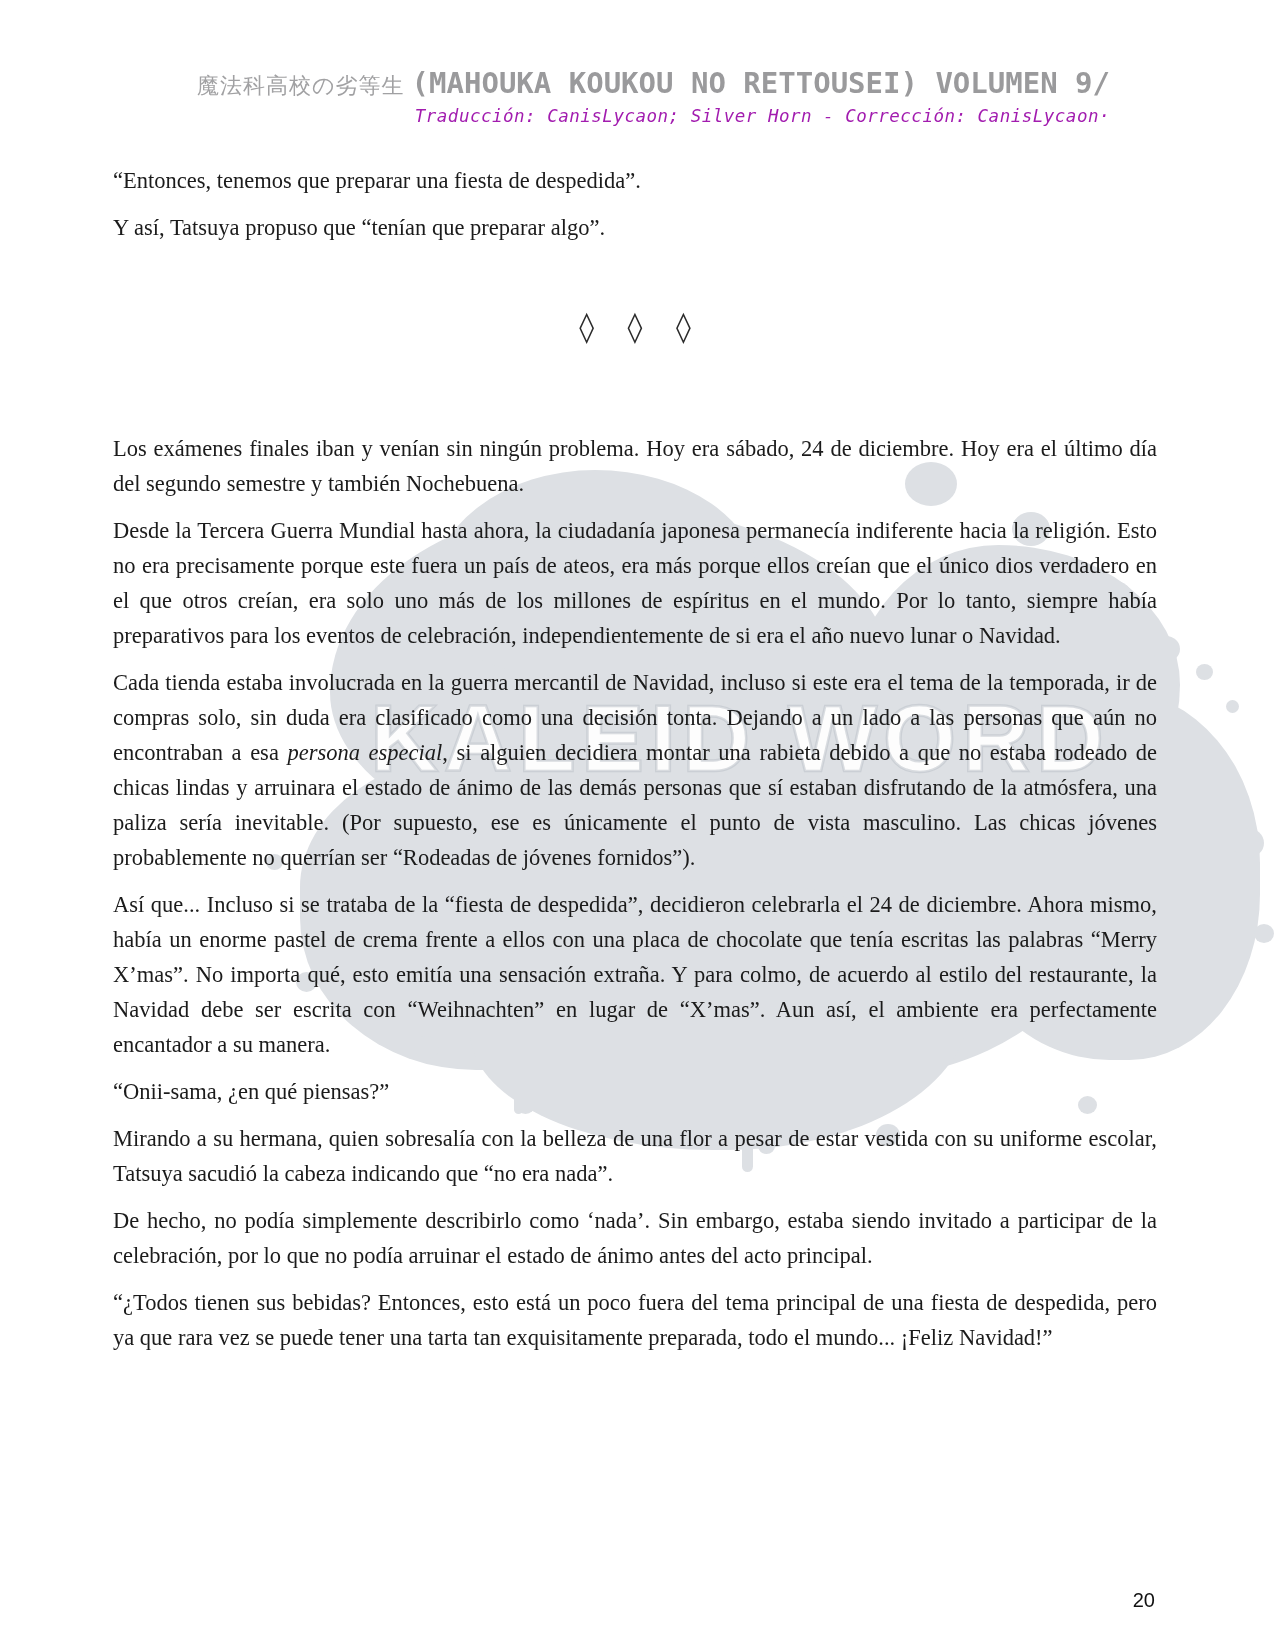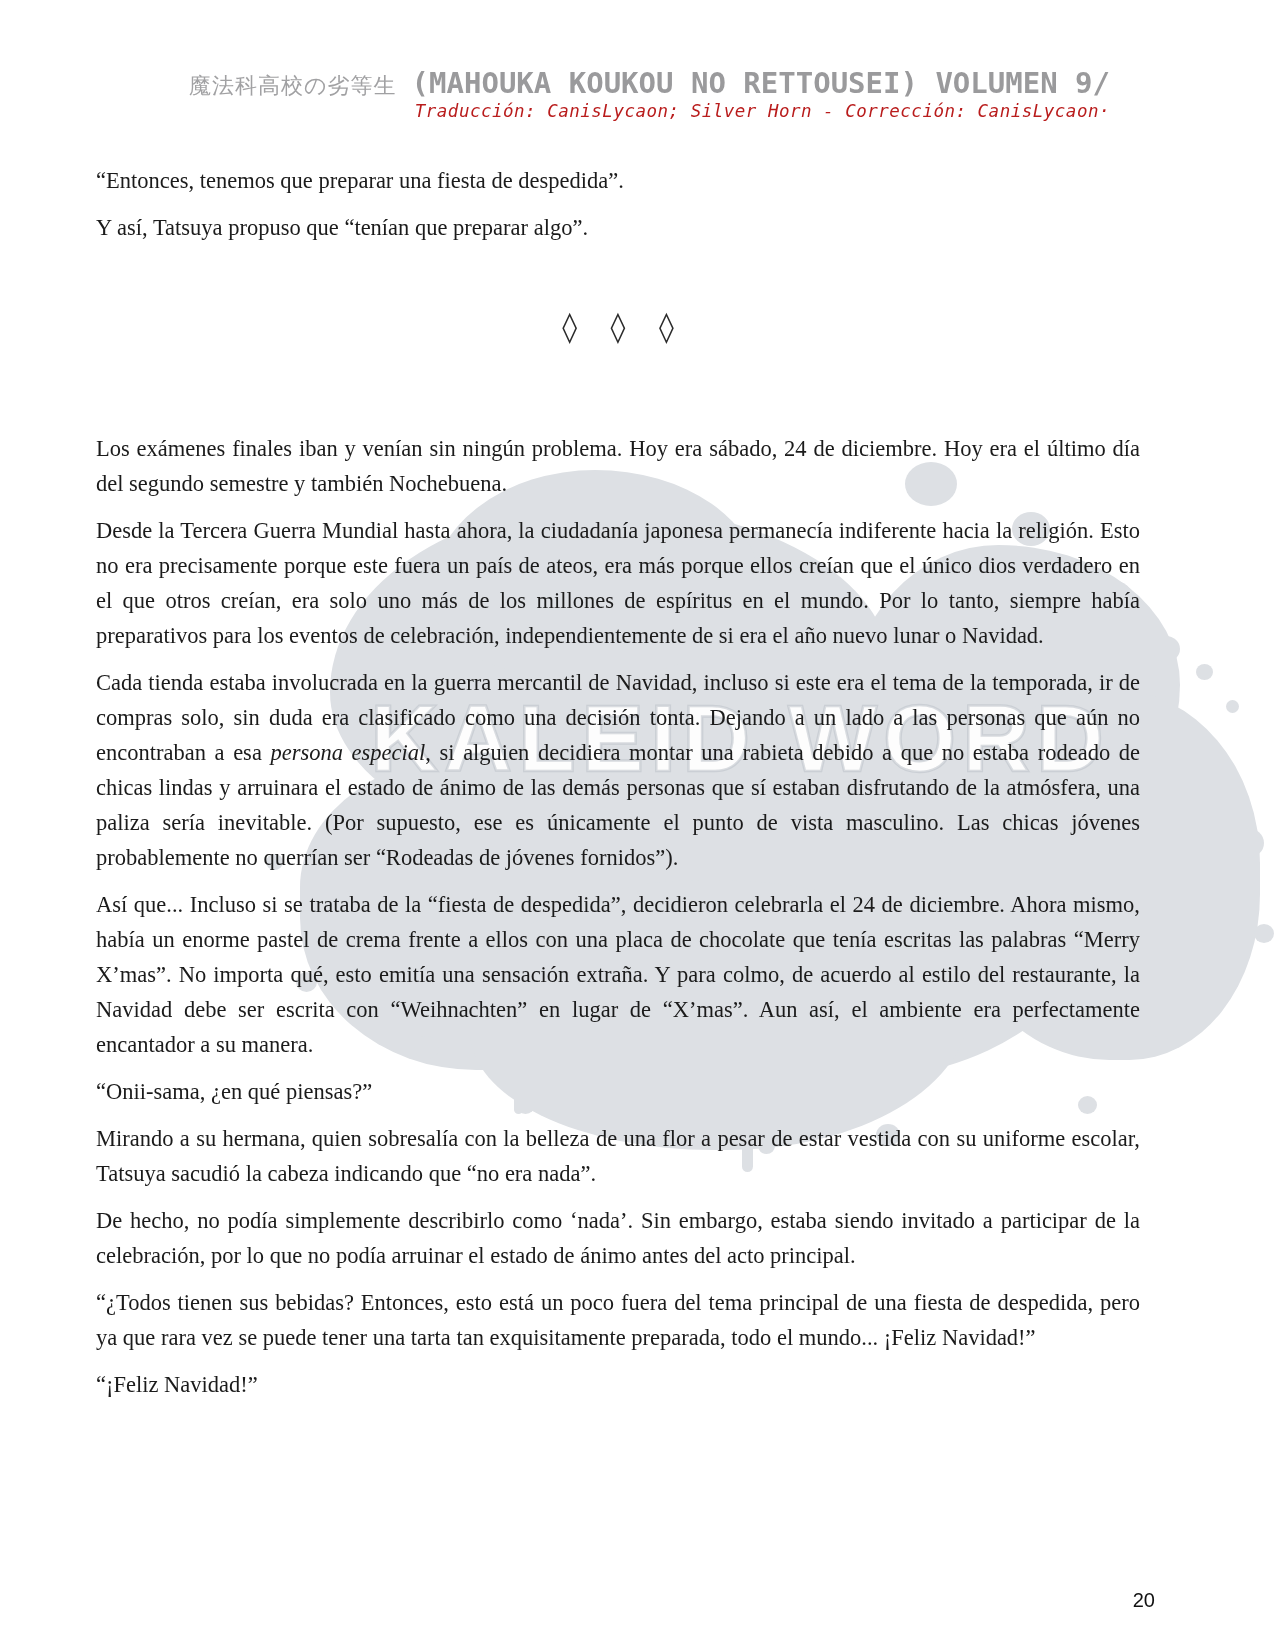--- a/index.html
+++ b/index.html
@@ -61,30 +61,31 @@
   .header { position:absolute; top:66px; left:0; right:165px; text-align:right; z-index:2; }
   .title-line { white-space:nowrap; }
   .title-jp {
     font-family:"DejaVu Sans", sans-serif;
     font-size:22px; color:#a1a1a3; letter-spacing:1px;
     vertical-align:baseline;
   }
   .title-latin {
     font-family:"DejaVu Sans Mono", monospace;
     font-weight:bold; font-size:29px; color:#9a9a9c;
-    letter-spacing:0px; margin-left:11px;
+    letter-spacing:0px; margin-left:3px;
   }
   .subtitle {
+    margin-top:5px;
     font-family:"DejaVu Sans Mono", monospace;
     font-style:italic;
-    font-size:17.5px; color:#b91c1c; letter-spacing:0.5px;
+    font-size:17.5px; color:#a21caf; letter-spacing:0.5px;
   }
 
   
-  .content { position:absolute; left:96px; width:1044px; top:163px; z-index:1; }
+  .content { position:absolute; left:113px; width:1044px; top:163px; z-index:1; }
   .content p {
     margin:0 0 12px 0;
     font-size:22.5px; line-height:35px;
     text-align:justify;
     color:#1b1b1b;
   }
   .content p em { font-style:italic; }
   .separator {
     text-align:center;
     font-family:"DejaVu Sans", sans-serif;
@@ -150,18 +151,17 @@
       <p><span>Y así, Tatsuya propuso que “tenían que preparar algo”.</span></p>
       <div class="separator">◊ ◊ ◊</div>
       <p><span>Los exámenes finales iban y venían sin ningún problema. Hoy era sábado, 24 de diciembre. Hoy era el último día del segundo semestre y también Nochebuena.</span></p>
       <p><span>Desde la Tercera Guerra Mundial hasta ahora, la ciudadanía japonesa permanecía indiferente hacia la religión. Esto no era precisamente porque este fuera un país de ateos, era más porque ellos creían que el único dios verdadero en el que otros creían, era solo uno más de los millones de espíritus en el mundo. Por lo tanto, siempre había preparativos para los eventos de celebración, independientemente de si era el año nuevo lunar o Navidad.</span></p>
       <p><span>Cada tienda estaba involucrada en la guerra mercantil de Navidad, incluso si este era el tema de la temporada, ir de compras solo, sin duda era clasificado como una decisión tonta. Dejando a un lado a las personas que aún no encontraban a esa </span><em>persona especial</em><span>, si alguien decidiera montar una rabieta debido a que no estaba rodeado de chicas lindas y arruinara el estado de ánimo de las demás personas que sí estaban disfrutando de la atmósfera, una paliza sería inevitable. (Por supuesto, ese es únicamente el punto de vista masculino. Las chicas jóvenes probablemente no querrían ser “Rodeadas de jóvenes fornidos”).</span></p>
       <p><span>Así que... Incluso si se trataba de la “fiesta de despedida”, decidieron celebrarla el 24 de diciembre. Ahora mismo, había un enorme pastel de crema frente a ellos con una placa de chocolate que tenía escritas las palabras “Merry X’mas”. No importa qué, esto emitía una sensación extraña. Y para colmo, de acuerdo al estilo del restaurante, la Navidad debe ser escrita con “Weihnachten” en lugar de “X’mas”. Aun así, el ambiente era perfectamente encantador a su manera.</span></p>
       <p><span>“Onii-sama, ¿en qué piensas?”</span></p>
       <p><span>Mirando a su hermana, quien sobresalía con la belleza de una flor a pesar de estar vestida con su uniforme escolar, Tatsuya sacudió la cabeza indicando que “no era nada”.</span></p>
       <p><span>De hecho, no podía simplemente describirlo como ‘nada’. Sin embargo, estaba siendo invitado a participar de la celebración, por lo que no podía arruinar el estado de ánimo antes del acto principal.</span></p>
       <p><span>“¿Todos tienen sus bebidas? Entonces, esto está un poco fuera del tema principal de una fiesta de despedida, pero ya que rara vez se puede tener una tarta tan exquisitamente preparada, todo el mundo... ¡Feliz Navidad!”</span></p>
-      <p><span>“¡Feliz Navidad!”</span></p>
     </main>
 
   <div class="page-number">20</div>
 
 </div>
 
 </body></html>

